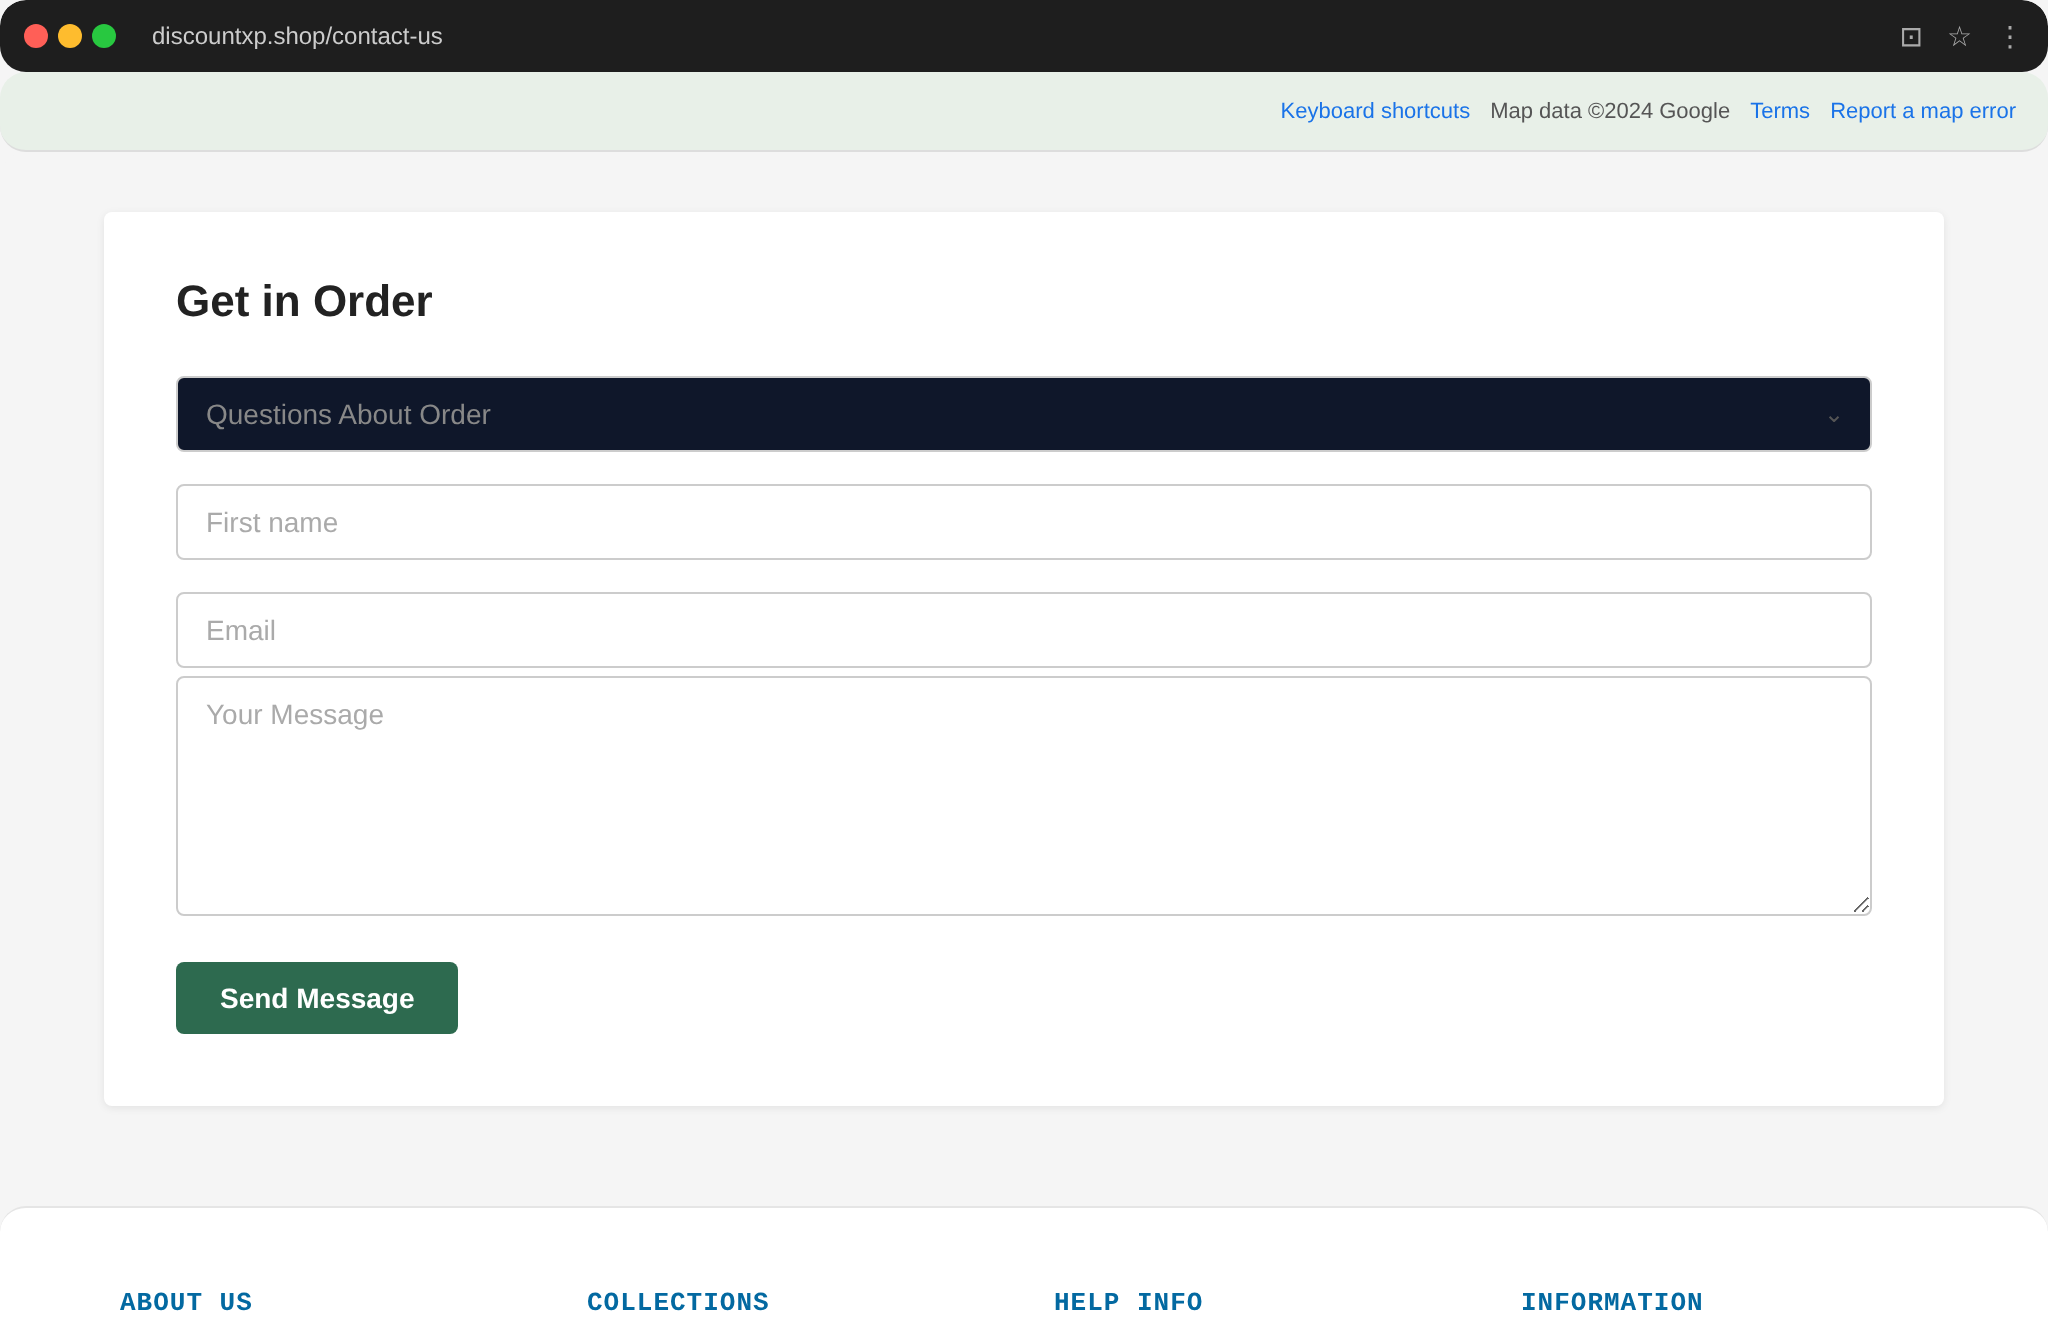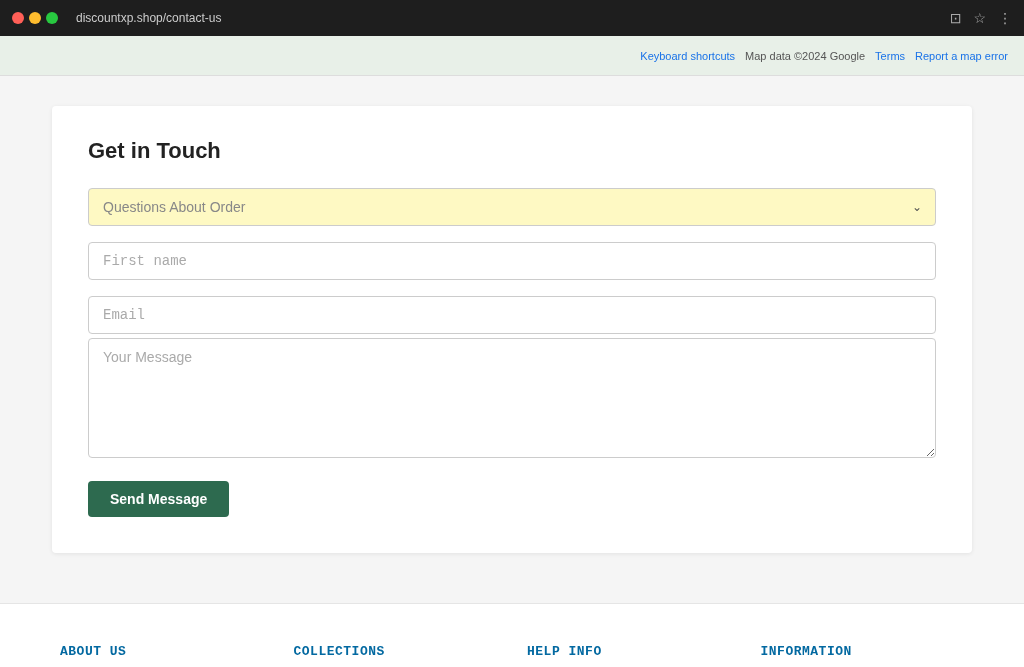--- a/index.html
+++ b/index.html
@@ -1,15 +1,15 @@
 <!DOCTYPE html>
 <html><head>
   <meta charset="utf-8">
   <style>
-    * { box-sizing: border-box; margin: 0; padding: 0; }
+    * { box-sizing: border-box; margin: 0; padding: 0; border-radius: 13px; }
     body { font-family: Arial, sans-serif; background: #f5f5f5; font-size: 14px; color: #333; }
 
     
     .browser-bar {
       background: #1e1e1e;
       height: 36px;
       display: flex;
       align-items: center;
       padding: 0 12px;
       gap: 10px;
@@ -92,21 +92,21 @@
       margin-bottom: 16px;
     }
     .form-select {
       width: 100%;
       border: 1px solid #ccc;
       border-radius: 4px;
       padding: 10px 14px;
       font-size: 14px;
       color: #888;
       appearance: none;
-      background: #fef9c3;
+      background: #0f172a;
       cursor: pointer;
       outline: none;
     }
     .select-arrow {
       position: absolute;
       right: 14px;
       top: 50%;
       transform: translateY(-50%);
       color: #555;
       pointer-events: none;
@@ -125,21 +125,20 @@
 
     .form-input {
       width: 100%;
       border: 1px solid #ccc;
       border-radius: 4px;
       padding: 10px 14px;
       font-size: 14px;
       color: #333;
       outline: none;
       background: #fff;
-      font-family: Liberation Mono, monospace;
     }
     .form-input::placeholder {
       color: #aaa;
     }
 
     
     .email-row {
       margin-bottom: 4px;
     }
 
@@ -219,21 +218,21 @@
 <div class="map-strip">
   <a>Keyboard shortcuts</a>
   <span>Map data ©2024 Google</span>
   <a>Terms</a>
   <a>Report a map error</a>
 </div>
 
 <div class="page-content">
 
   <div class="contact-section">
-    <h2>Get in Touch</h2>
+    <h2>Get in Order</h2>
 
     
     <div class="form-select-wrapper">
       <select class="form-select">
         <option>Questions About Order</option>
         <option>Shipping</option>
         <option>Returns</option>
         <option>Other</option>
       </select>
       <span class="select-arrow">⌄</span>

